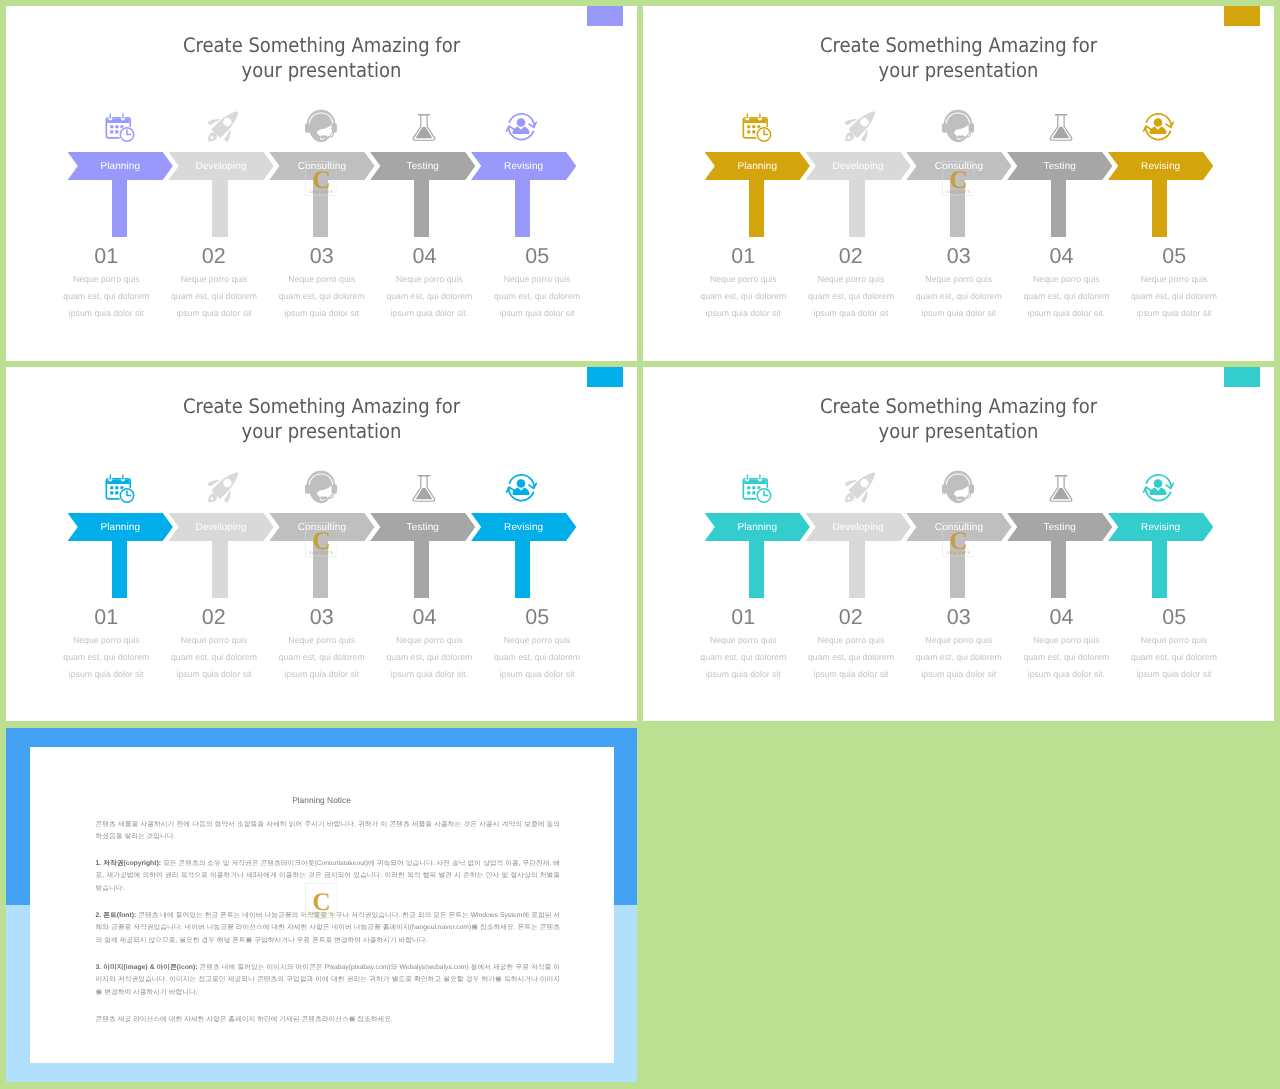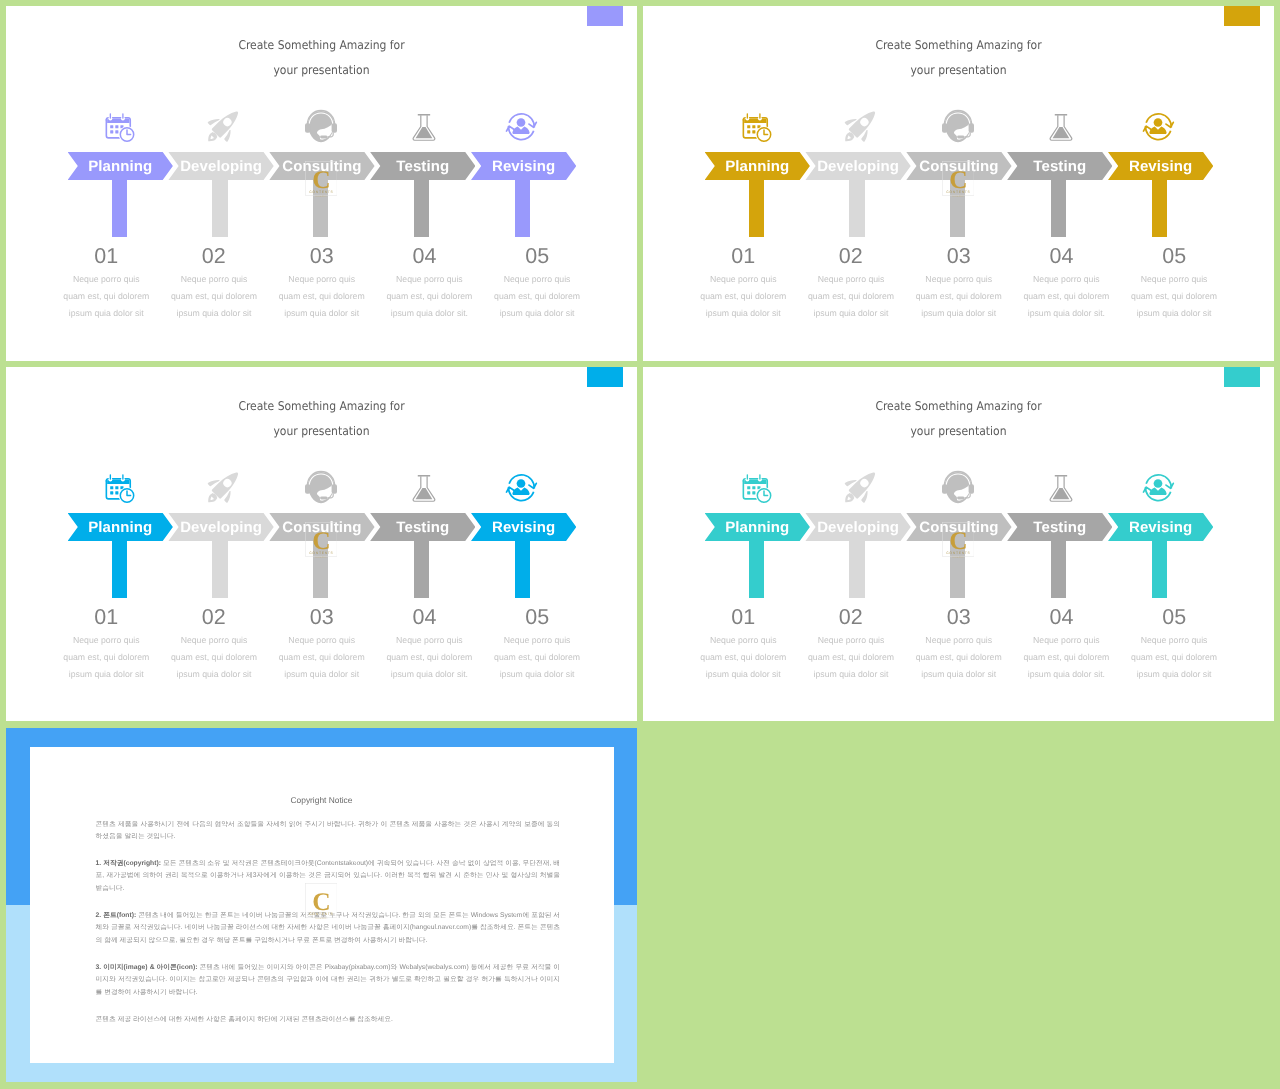--- a/index.html
+++ b/index.html
@@ -15,27 +15,27 @@
   .s0{left:6px;top:6px;width:631px;height:355px;}
   .s1{left:643px;top:6px;width:631px;height:355px;}
   .s2{left:6px;top:367px;width:631px;height:354px;}
   .s3{left:643px;top:367px;width:631px;height:354px;}
   .s4{left:6px;top:728px;width:631px;height:354px;background:transparent;}
 
   .swatch{position:absolute;top:0px;left:581px;width:35.5px;height:19.8px;}
 
   .title{position:absolute;left:0;right:0;top:27px;text-align:center;
     font-family:"DejaVu Sans",sans-serif;font-stretch:condensed;
-    font-size:12px;color:#5b5b5b;line-height:25.3px;font-weight:400;transform:translateZ(0);}
+    font-size:20px;color:#5b5b5b;line-height:25.3px;font-weight:400;transform:translateZ(0);}
 
   .arrow{position:absolute;top:146px;height:28px;width:105.3px;
     clip-path:polygon(0 0, 95.1px 0, 105.3px 14px, 95.1px 28px, 0 28px, 10.2px 14px);}
   .arrow span{position:absolute;left:10.2px;right:10.2px;top:0;bottom:0;
      display:flex;align-items:center;justify-content:center;
-     font-size:15px;color:#fff;font-weight:700;letter-spacing:.1px;transform:translateZ(0);}
+     font-size:10px;color:#fff;font-weight:400;letter-spacing:.1px;transform:translateZ(0);}
   .stem{position:absolute;top:173px;width:15.2px;height:58px;}
   .icon{position:absolute;top:105.8px;width:30px;height:30px;overflow:visible;}
   .icon svg{overflow:visible;}
   .num{position:absolute;top:239px;width:140px;text-align:center;
      font-size:21.5px;color:#808080;line-height:22px;font-weight:400;transform:translateZ(0);}
   .desc{position:absolute;top:265px;width:170px;text-align:center;
      font-size:8.7px;color:#c4c4c4;line-height:16.75px;font-weight:400;transform:translateZ(0);}
   .desc div{white-space:nowrap;}
 
   
@@ -644,21 +644,21 @@
  <text x="16.6" y="32.4" font-family="Liberation Sans, sans-serif" font-size="3.5" letter-spacing="0.7" text-anchor="middle" fill="#ab9245" opacity="0.9">CONTENTS</text>
  <text x="16.6" y="36.6" font-family="Liberation Sans, sans-serif" font-size="2.4" letter-spacing="0.4" text-anchor="middle" fill="#c4b182" opacity="0.85">TAKEOUT</text>
 </svg></div>
   </div>
   <div class="slide s4">
     <div class="cframe">
       <div class="ftop" style="background: rgb(68, 162, 245);"></div>
       <div class="fbot" style="background: rgb(176, 224, 251);"></div>
     </div>
     <div class="cpaper"></div>
-    <div class="csub">Copyright Notice</div>
+    <div class="csub">Planning Notice</div>
     <div class="cbody">
         <p><b></b><span>콘텐츠 제품을 사용하시기 전에 다음의 협약서 조항들을 자세히 읽어 주시기 바랍니다. 귀하가 이 콘텐츠 제품을 사용하는 것은 사용시 계약의 보증에 동의하셨음을 알리는 것입니다.</span></p>
         <p><b>1. 저작권(copyright):</b><span>모든 콘텐츠의 소유 및 저작권은 콘텐츠테이크아웃(Contentstakeout)에 귀속되어 있습니다. 사전 승낙 없이 상업적 이용, 무단전재, 배포, 재가공법에 의하여 권리 목적으로 이용하거나 제3자에게 이용하는 것은 금지되어 있습니다. 이러한 목적 행위 발견 시 준하는 민사 및 형사상의 처벌을 받습니다.</span></p>
         <p><b>2. 폰트(font):</b><span>콘텐츠 내에 들어있는 한글 폰트는 네이버 나눔글꼴의 저작물로 누구나 저작권있습니다. 한글 외의 모든 폰트는 Windows System에 포함된 서체와 글꼴로 저작권있습니다. 네이버 나눔글꼴 라이선스에 대한 자세한 사항은 네이버 나눔글꼴 홈페이지(hangeul.naver.com)를 참조하세요. 폰트는 콘텐츠의 함께 제공되지 않으므로, 필요한 경우 해당 폰트를 구입하시거나 무료 폰트로 변경하여 사용하시기 바랍니다.</span></p>
         <p><b>3. 이미지(image) &amp; 아이콘(icon):</b><span>콘텐츠 내에 들어있는 이미지와 아이콘은 Pixabay(pixabay.com)와 Webalys(webalys.com) 등에서 제공한 무료 저작물 이미지와 저작권있습니다. 이미지는 참고로만 제공되나 콘텐츠의 구입함과 이에 대한 권리는 귀하가 별도로 확인하고 필요할 경우 허가를 득하시거나 이미지를 변경하여 사용하시기 바랍니다.</span></p>
         <p><b></b><span>콘텐츠 제공 라이선스에 대한 자세한 사항은 홈페이지 하단에 기재된 콘텐츠라이선스를 참조하세요.</span></p>
       </div>
     <div class="wm" style="left:298.7px;top:155.1px;opacity:.92;"><svg viewBox="0 0 33 42" width="100%" height="100%">
  <rect x="0.4" y="0.4" width="32.2" height="34.5" fill="none" stroke="#e0e0e0" stroke-width="0.5"></rect>
  <text x="16.6" y="27.4" font-family="Liberation Serif, serif" font-size="26" font-weight="700" text-anchor="middle" fill="#c99a2a" opacity="0.95">C</text>

